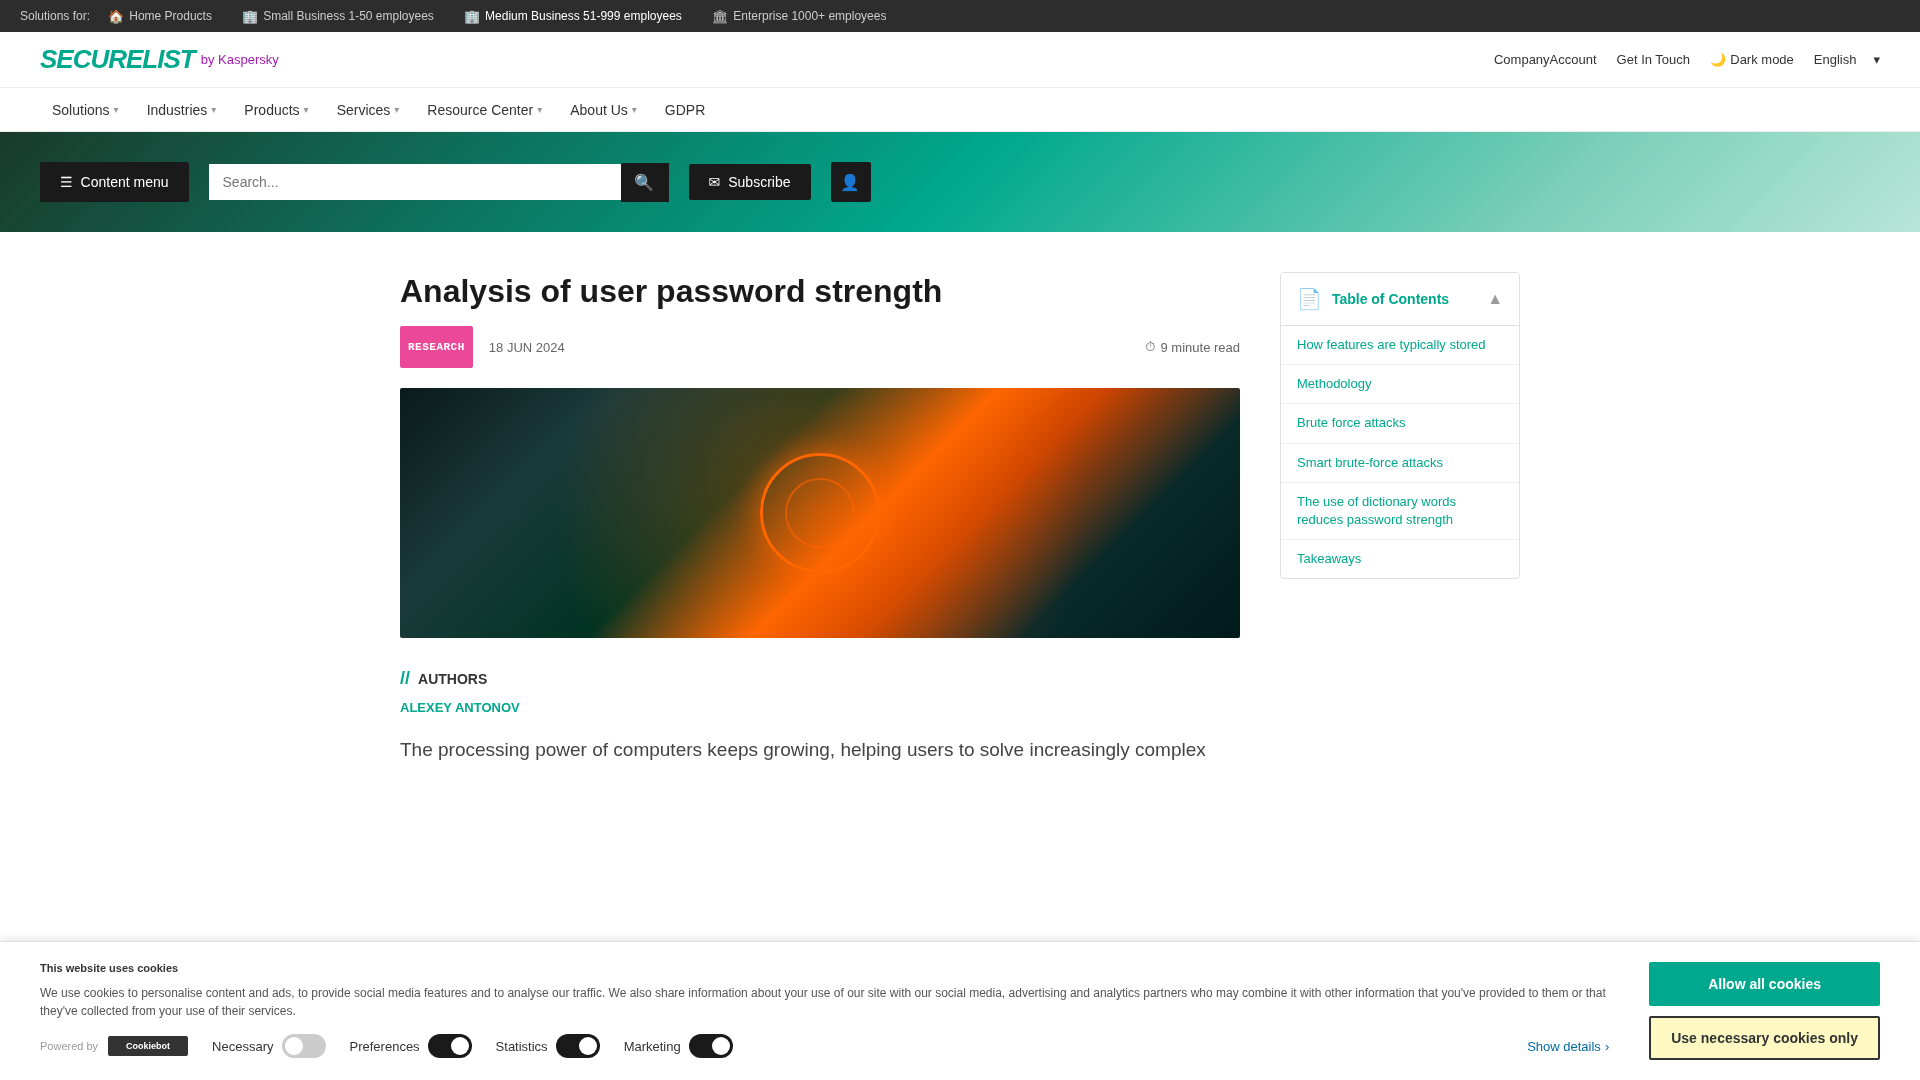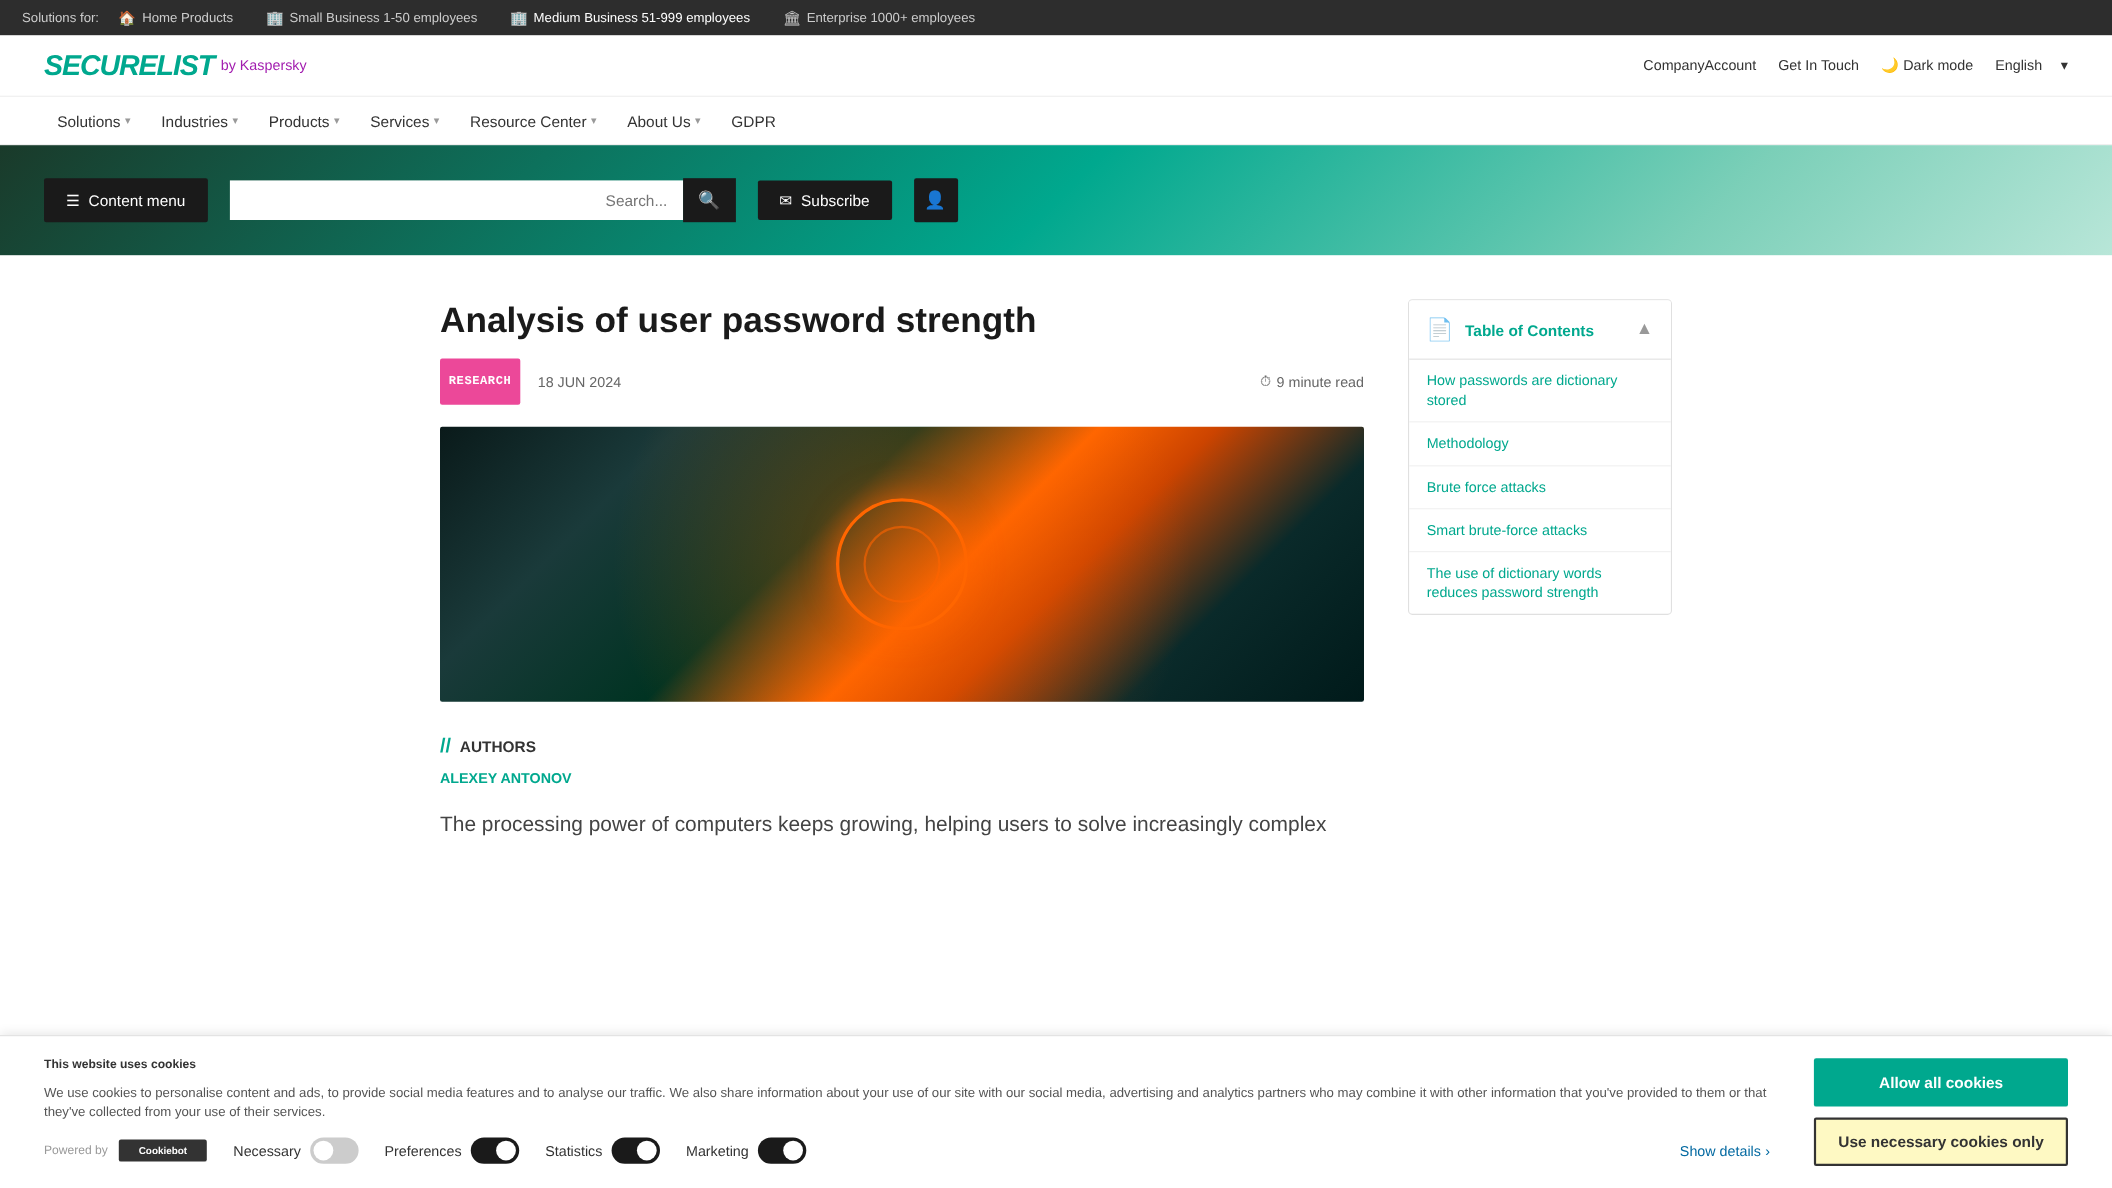--- a/index.html
+++ b/index.html
@@ -129,21 +129,20 @@
       max-width: 460px;
     }
     #search-input {
       flex: 1;
       padding: 10px 14px;
       font-size: 14px;
       border: none;
       outline: none;
       background: #fff;
       color: #999;
-      text-align: right;
     }
     #search-btn {
       background: #1a1a1a;
       color: #fff;
       border: none;
       padding: 10px 14px;
       cursor: pointer;
       font-size: 16px;
     }
     #subscribe-btn {
@@ -536,25 +535,26 @@
 
   <div id="sidebar">
     <div id="toc">
       <div id="toc-header">
         <div class="toc-title-row">
           <span class="toc-icon">📄</span>
           <span class="toc-title">Table of Contents</span>
         </div>
         <span class="toc-toggle">▲</span>
       </div>
-      <a class="toc-link">How passwords are dictionary stored</a>
+      <a class="toc-link">How features are typically stored</a>
       <a class="toc-link">Methodology</a>
       <a class="toc-link">Brute force attacks</a>
       <a class="toc-link">Smart brute-force attacks</a>
       <a class="toc-link">The use of dictionary words reduces password strength</a>
+      <a class="toc-link">Takeaways</a>
     </div>
   </div>
 </div>
 
 <div id="cookie-banner">
   <div style="flex:1;">
     <div id="cookie-text">
       <h3>This website uses cookies</h3>
       <p>We use cookies to personalise content and ads, to provide social media features and to analyse our traffic. We also share information about your use of our site with our social media, advertising and analytics partners who may combine it with other information that you've provided to them or that they've collected from your use of their services.</p>
     </div>

